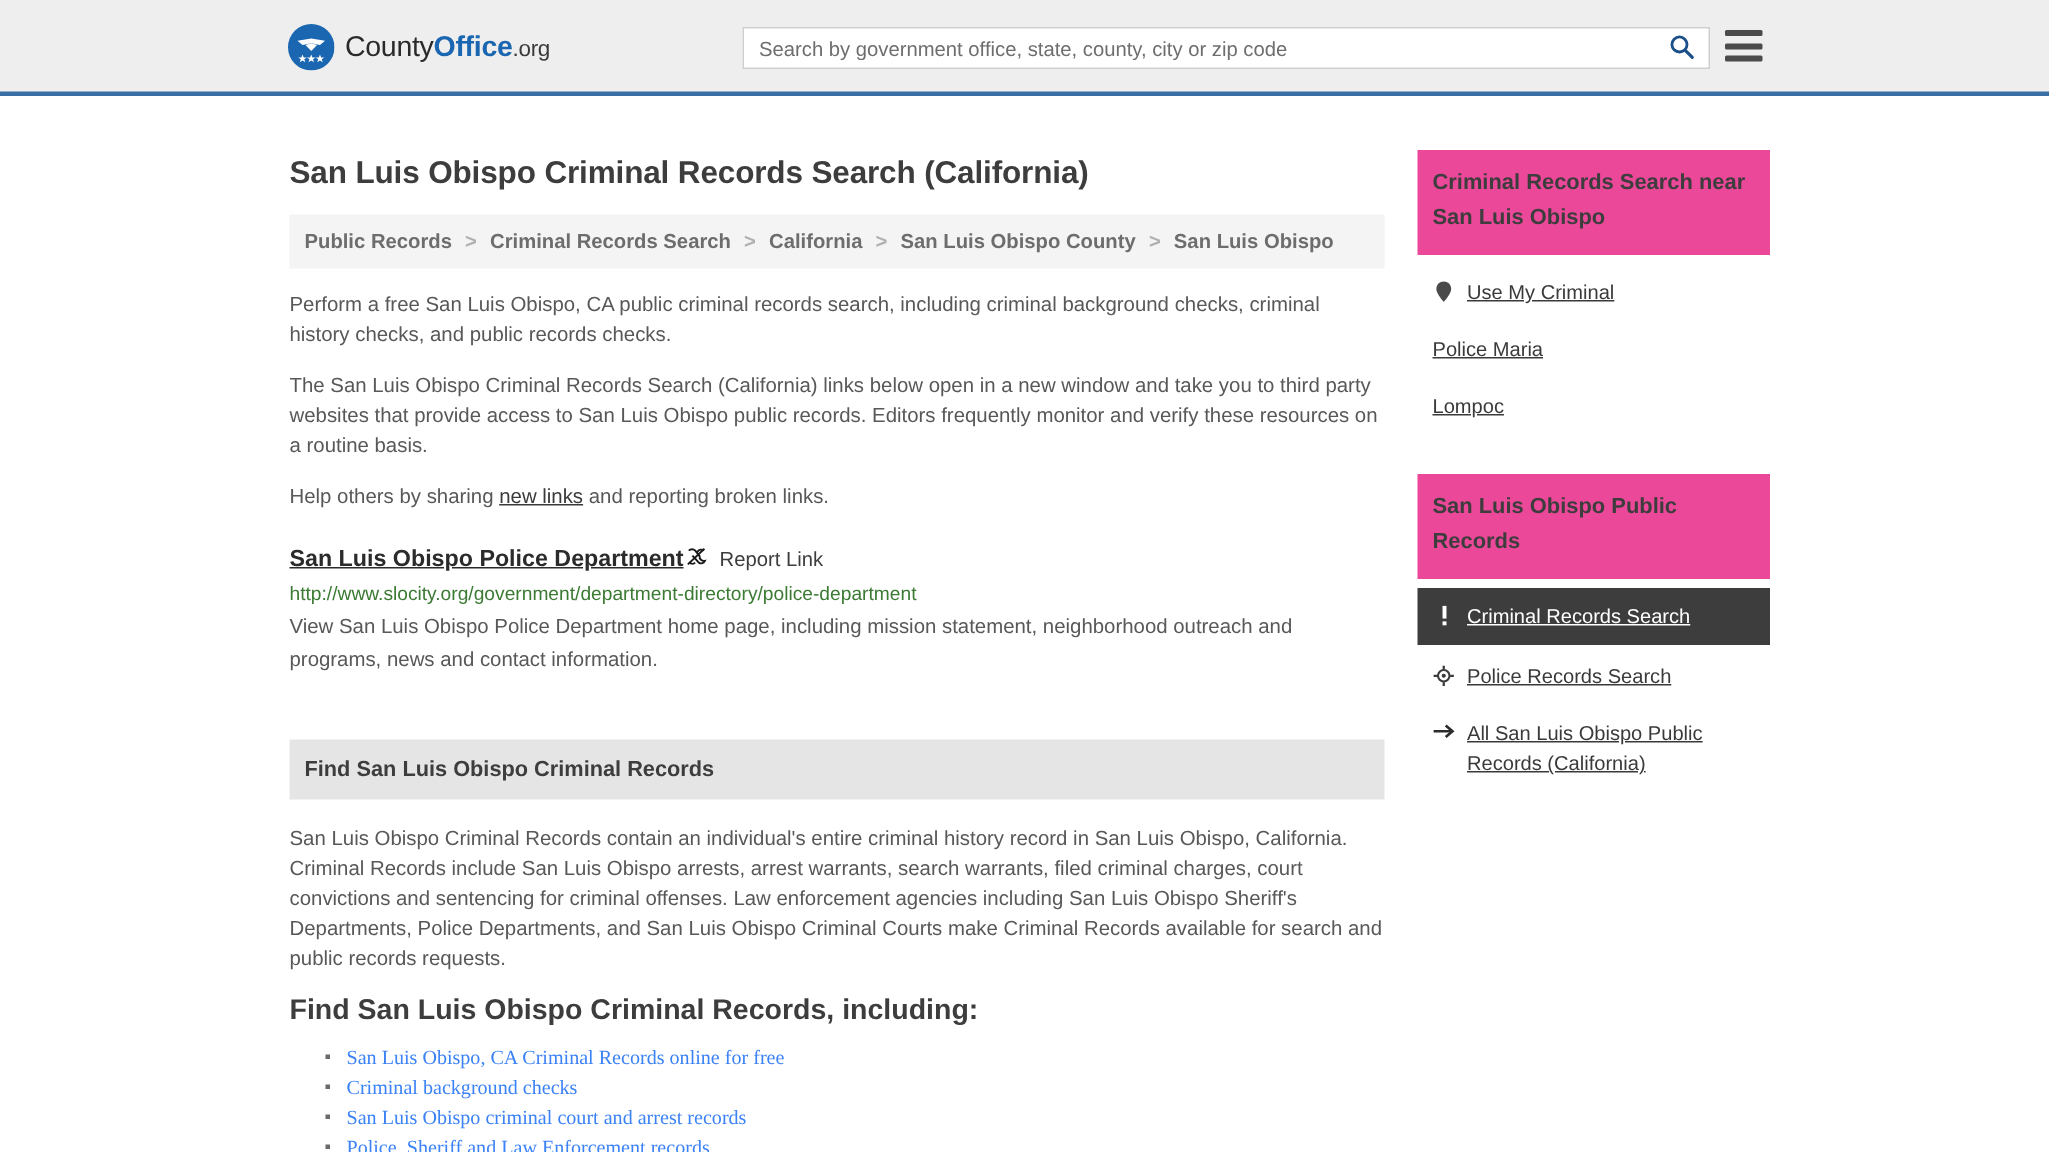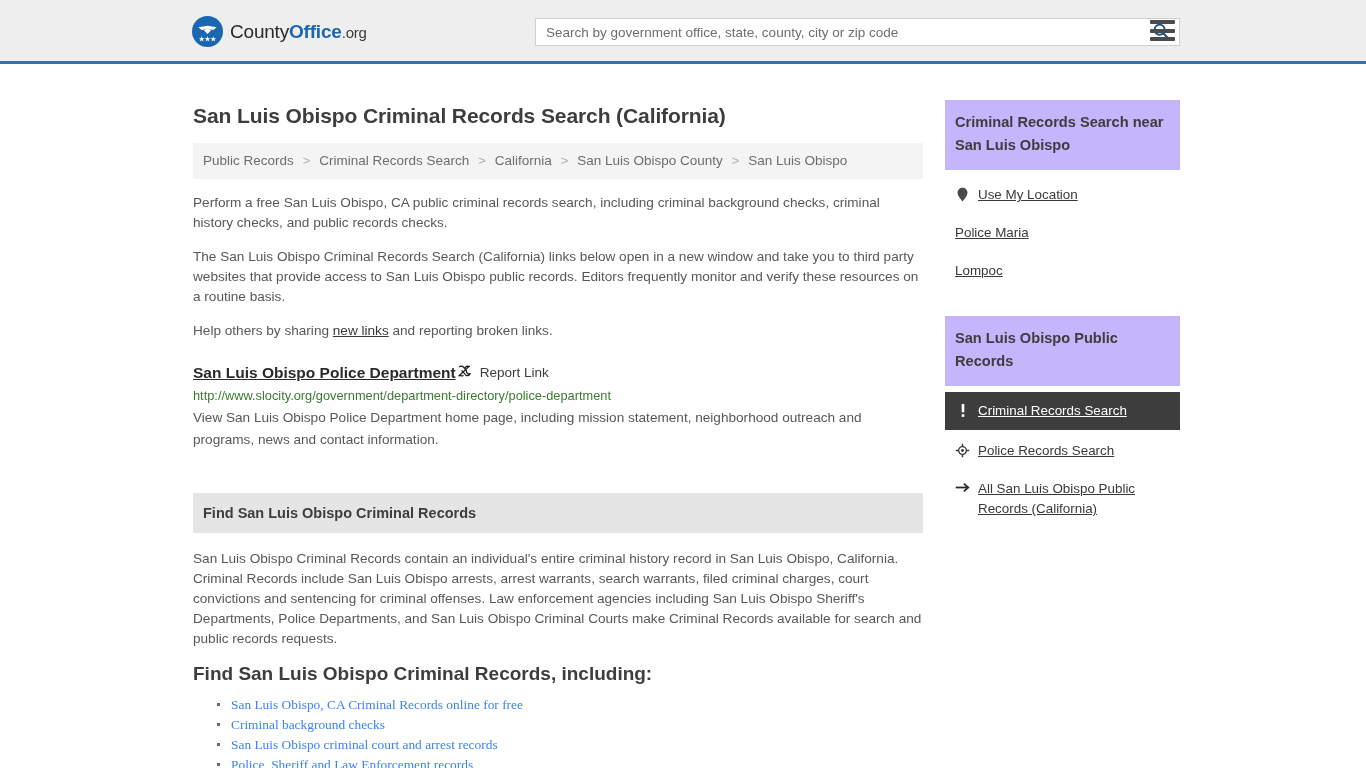--- a/index.html
+++ b/index.html
@@ -35,21 +35,21 @@
   .logo-text .blue { color: #1b66b0; font-weight: 700; }
   .logo-text .county { font-weight: 400; color: #2a2a2a; }
   .logo-text .org { font-size: 15px; color: #3a3a3a; }
 
   .search-wrap {
     position: absolute;
     left: 495px; top: 18px;
     width: 645px; height: 28px;
     background: #ffffff;
     border: 1px solid #cfcfcf;
-    display: flex; align-items: center; margin-left: 40px;
+    display: flex; align-items: center;
   }
   .search-input {
     flex: 1 1 auto;
     border: 0; outline: 0;
     background: transparent;
     font-family: "Liberation Sans", sans-serif;
     font-size: 13.5px;
     color: #666666;
     padding: 0 10px;
     height: 100%;
@@ -103,20 +103,21 @@
     letter-spacing: -0.1px;
   }
 
   .breadcrumb {
     background: #f4f4f4;
     padding: 9px 10px;
     font-size: 13.5px;
     color: #6d6d6d;
     line-height: 18px;
     margin-bottom: 14px;
+    font-weight: bold;
   }
   .breadcrumb .crumb { color: #6d6d6d; text-decoration: none; cursor: pointer; }
   .breadcrumb .sep { color: #b0b0b0; margin: 0 5px; }
 
   p.body-text {
     font-size: 13.6px;
     line-height: 20px;
     color: #585858;
     margin: 0 0 14px 0;
   }
@@ -193,21 +194,21 @@
   ul.bullets li::before {
     content: "";
     position: absolute;
     left: -14px; top: 8px;
     width: 3px; height: 3px;
     background: #6a6a6a;
   }
 
   
   .side-card-head {
-    background: #c4b5fd;
+    background: #ec4899;
     padding: 11px 10px 13px 10px;
   }
   .side-card-head h3 {
     margin: 0;
     font-size: 14.6px;
     font-weight: 700;
     line-height: 23px;
     color: #3d3d3d;
   }
   .side-links { padding: 6px 0 0 0; }
@@ -344,21 +345,21 @@
             <h3>Criminal Records Search near San Luis Obispo</h3>
           </div>
           <div class="side-links">
 
             <div class="side-link-row">
               <span class="side-icon">
                 <svg width="11" height="15" viewBox="0 0 12 16" xmlns="http://www.w3.org/2000/svg">
                   <path d="M6 0.6 C2.9 0.6 0.6 2.9 0.6 6 C0.6 9.6 6 15.4 6 15.4 C6 15.4 11.4 9.6 11.4 6 C11.4 2.9 9.1 0.6 6 0.6 Z" fill="#4a4a4a"></path>
                 </svg>
               </span>
-              <span class="lbl">Use My Location</span>
+              <span class="lbl">Use My Criminal</span>
             </div>
 
             <div class="side-link-row plain">
               <span class="lbl">Police Maria</span>
             </div>
 
             <div class="side-link-row plain">
               <span class="lbl">Lompoc</span>
             </div>
           </div>

